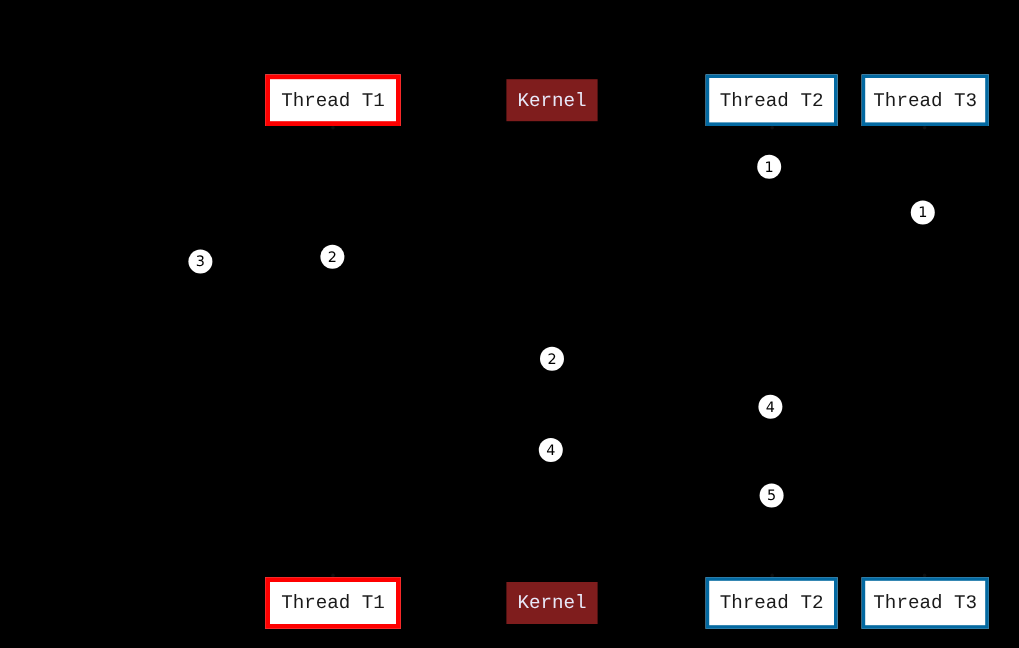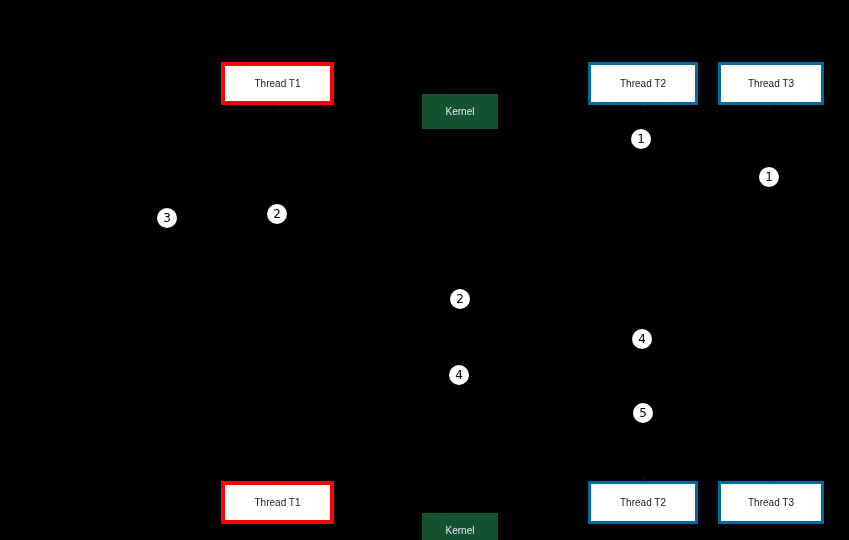--- a/index.html
+++ b/index.html
@@ -22,41 +22,40 @@
     position: absolute;
     width: 1px;
     background: #000000;
   }
   .actor-box {
     position: absolute;
     box-sizing: border-box;
     display: flex;
     align-items: center;
     justify-content: center;
-    font-family: Liberation Sans, sans-serif;
-    font-size: 10px;
+    font-family: Liberation Mono, monospace;
+    font-size: 16px;
     letter-spacing: 0px;
     white-space: nowrap;
     line-height: 1;
   }
   .actor-box.red {
     border: 4px solid #ff0000;
     background: #ffffff;
     color: #1a1a1a;
   }
   .actor-box.blue {
     border: 3px solid #0369a1;
     background: #ffffff;
     color: #1a1a1a;
   }
   .actor-box.solid-blue {
     border: 0;
-    background: #14532d;
+    background: #7f1d1d;
     color: #e8e8f8;
-    margin-top: 28px;
   }
   .stub {
     position: absolute;
     width: 3px;
     height: 3px;
     background: #0d0d0d;
     border-radius: 50%;
   }
   .badge {
     position: absolute;

